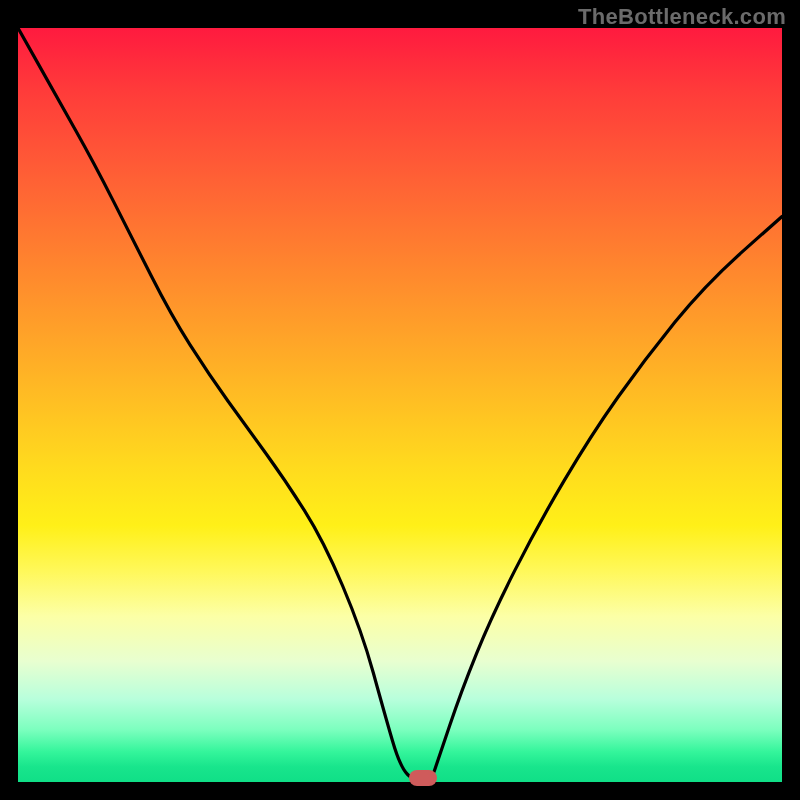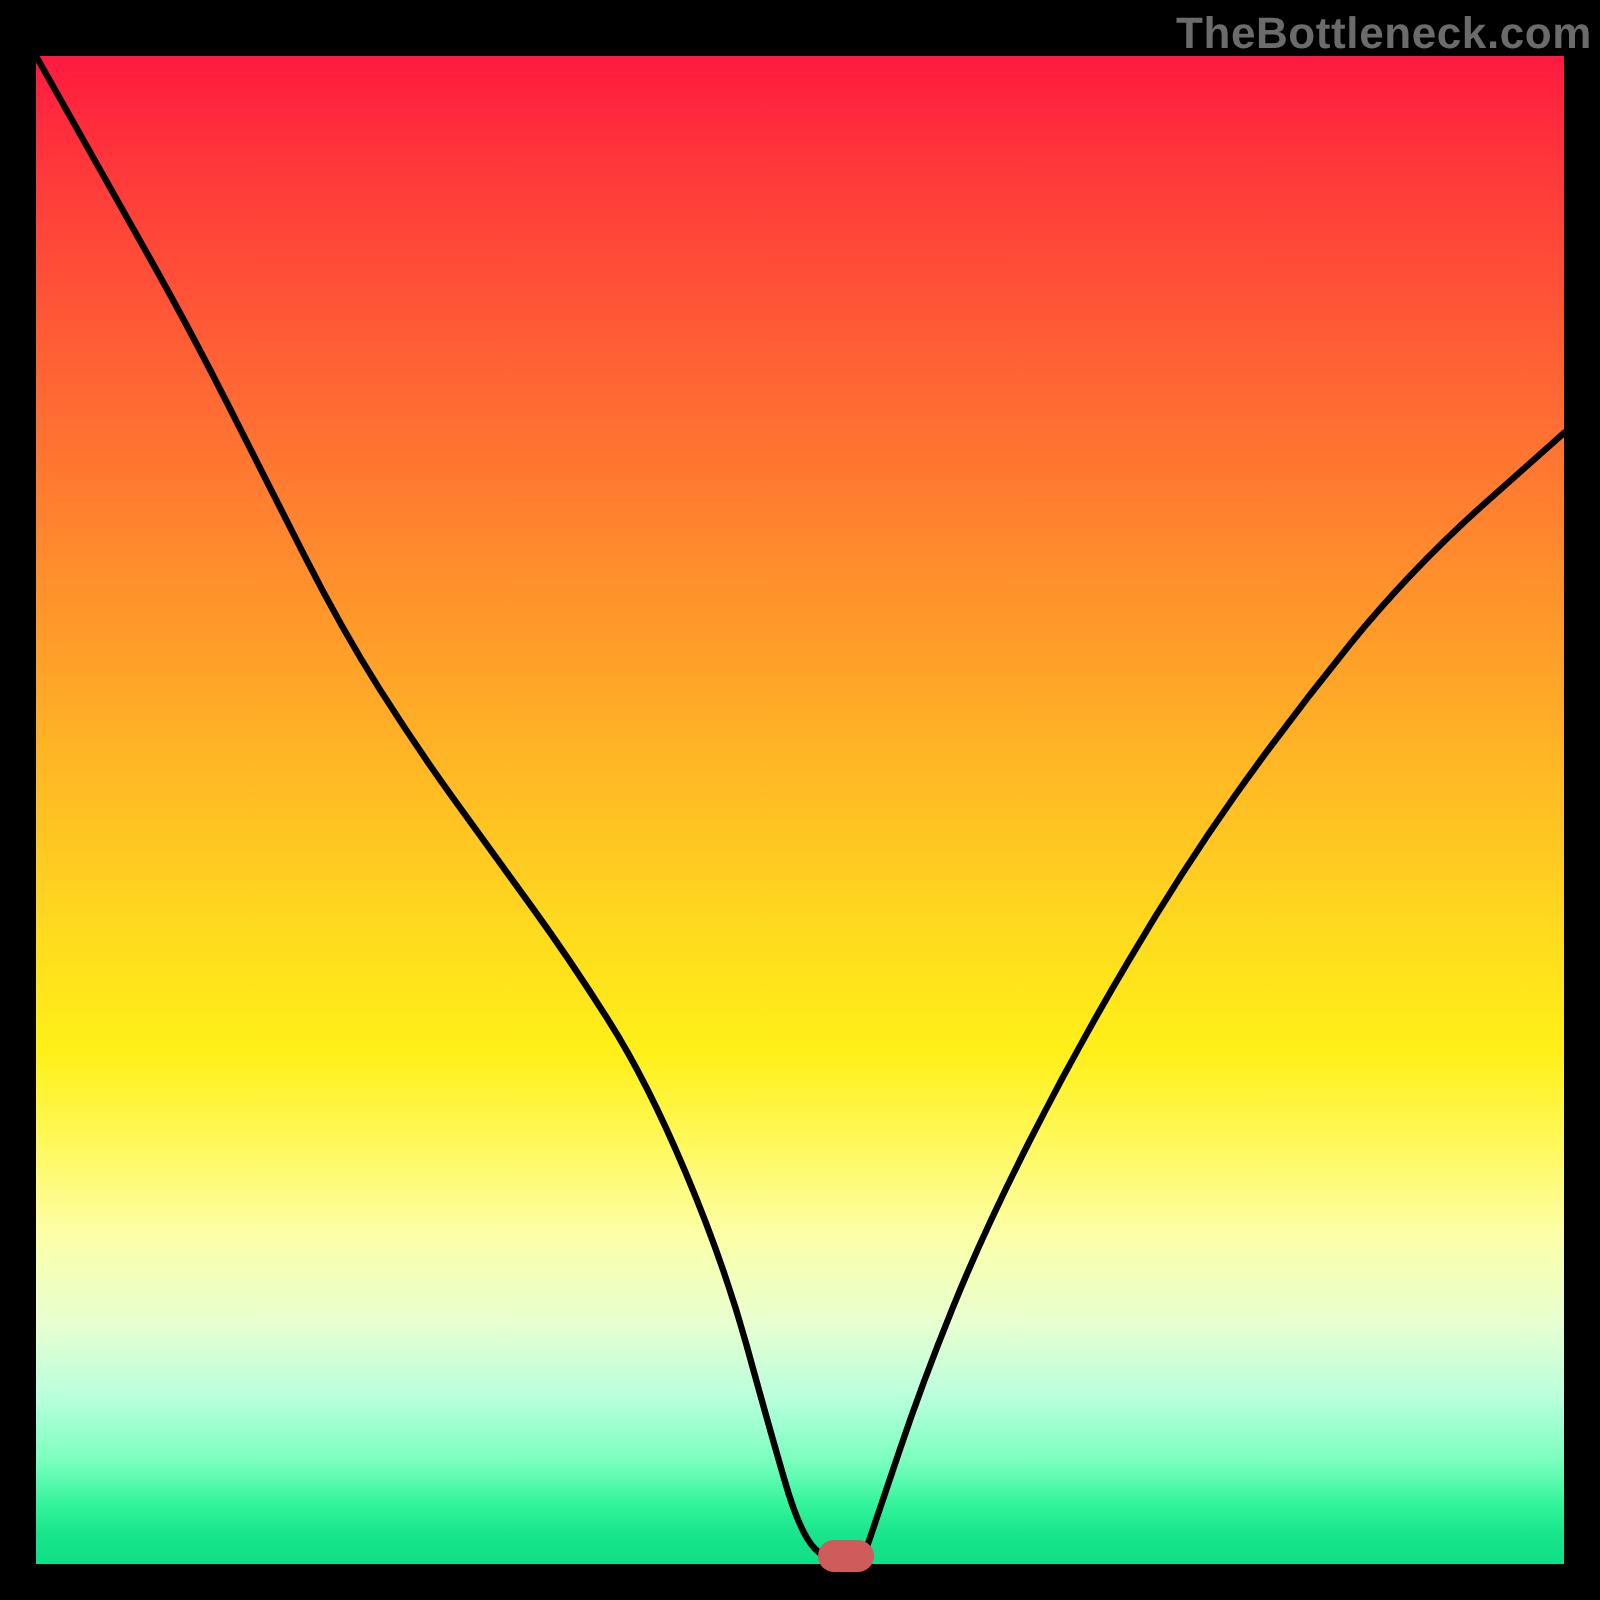--- a/index.html
+++ b/index.html
@@ -13,21 +13,21 @@
   }
   .frame {
     position: relative;
     width: 800px;
     height: 800px;
     background: #000;
   }
   .watermark {
     position: absolute;
     top: 4px;
-    right: 4px;
+    right: 14px;
     color: #6b6b6b;
     font-size: 22px;
     font-weight: 600;
     letter-spacing: 0.3px;
     z-index: 10;
   }
   .plot {
     position: absolute;
     left: 18px;
     top: 28px;

